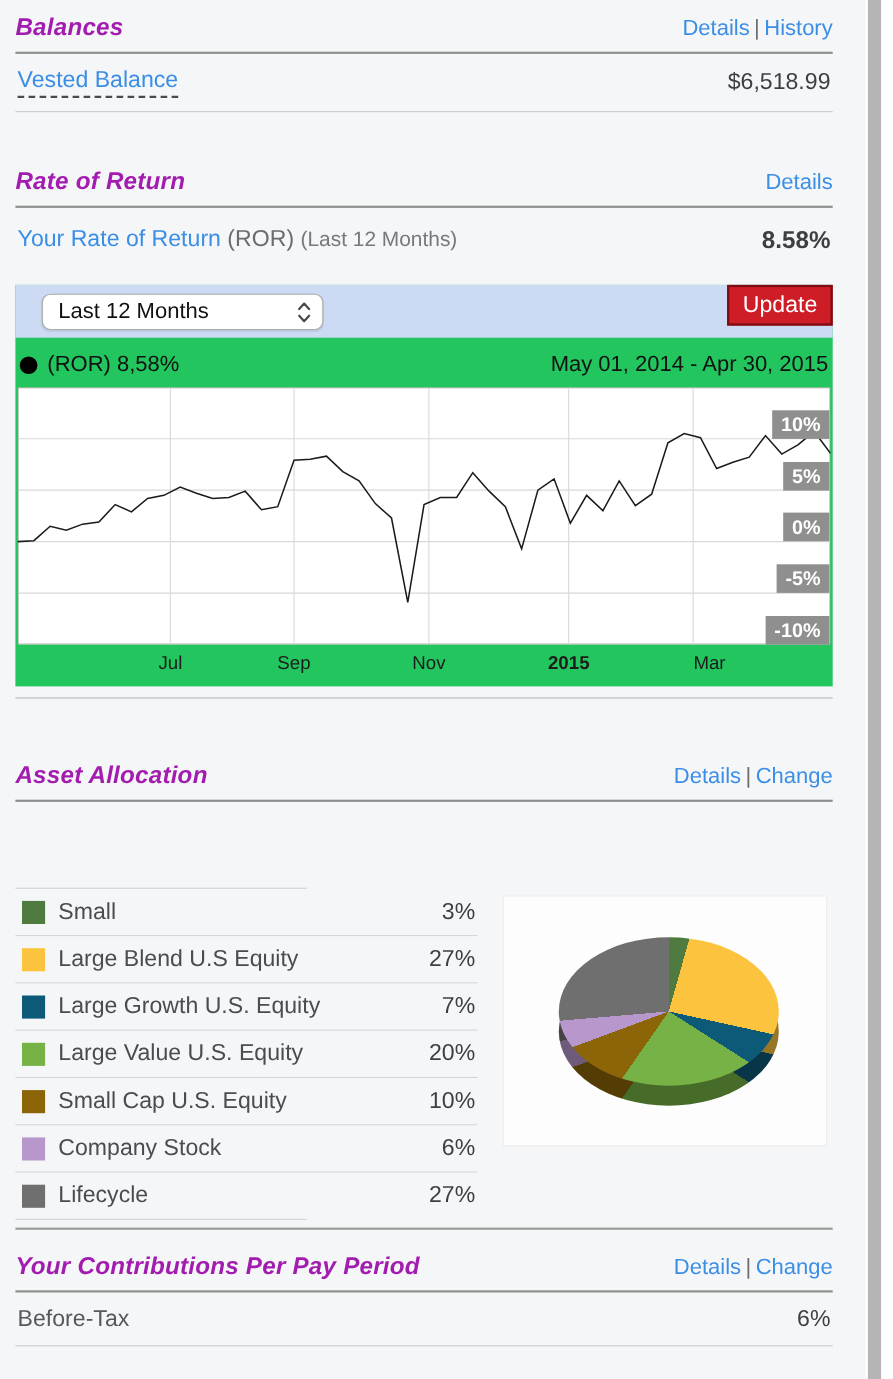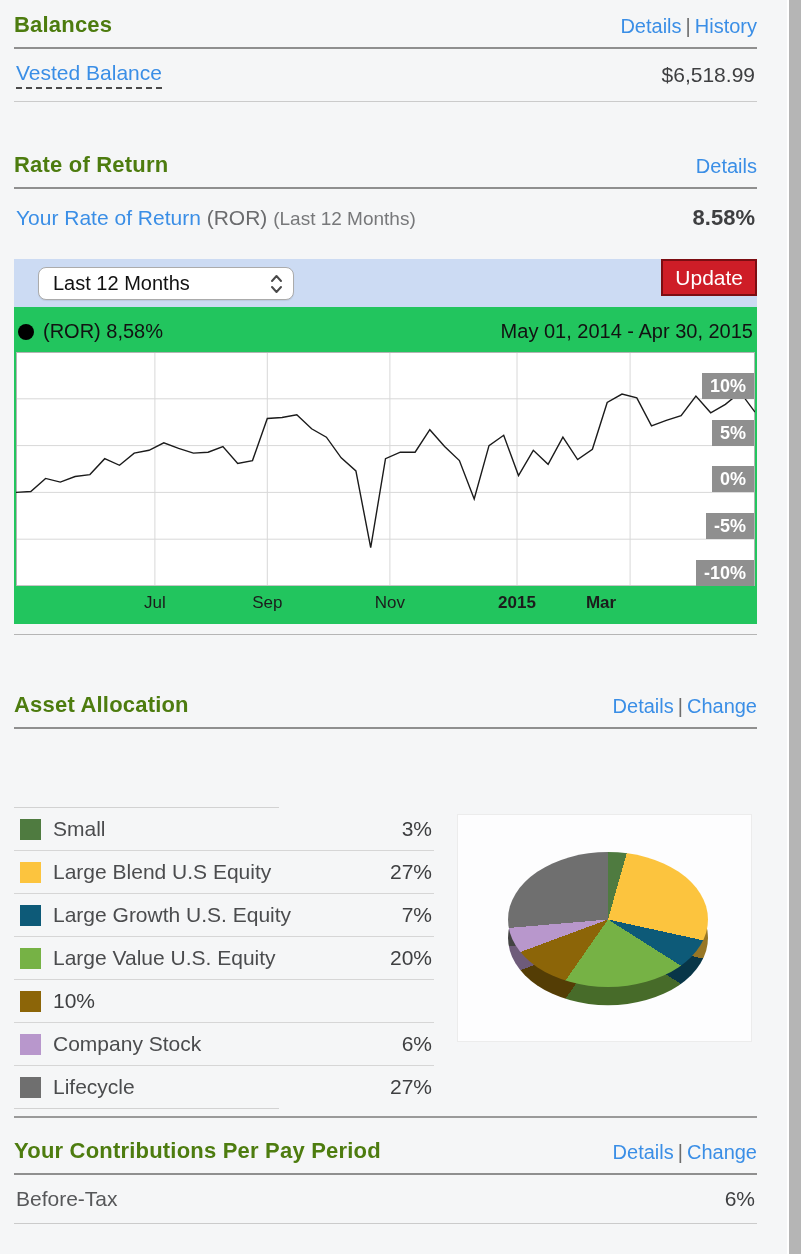--- a/index.html
+++ b/index.html
@@ -9,21 +9,21 @@
     font-family:"Liberation Sans","DejaVu Sans",sans-serif;
     color:#3e3f41;
   }
   .canvas { position:absolute; left:0; top:0; width:787px; height:1254px; background:#f5f6f7; }
   .scroll-thumb { position:absolute; left:789px; top:0; width:12px; height:1254px; background:#b5b5b5; }
   .content { position:absolute; left:14px; top:0; width:743px; }
 
   .section { position:absolute; left:0; width:743px; }
   .section-head { display:flex; justify-content:space-between; align-items:flex-end;
     border-bottom:2px solid #8f8f8f; padding-bottom:9px; }
-  .section-title { font-size:22px; font-weight:700; color:#4d7c0f; letter-spacing:0.2px; }
+  .section-title { font-size:22px; font-weight:700; color:#a21caf; letter-spacing:0.2px;font-style:italic; }
   .head-links { font-size:20px; white-space:nowrap; }
   a.lnk { color:#3a8ee6; text-decoration:none; cursor:pointer; }
   .sep { color:#6d6d6d; padding:0 4px; }
 
   .row { display:flex; justify-content:space-between; align-items:center;
     padding:12px 2px; border-bottom:1px solid #cbcbcb; font-size:21px; }
   .row-label { color:#57585a; }
   .row-value { color:#3e3f41; }
   .bold { font-weight:700; }
   .dashed-link { color:#3a8ee6; border-bottom:2px dashed #4a4a4a; padding-bottom:2px; cursor:pointer; }
@@ -145,21 +145,21 @@
             <line x1="1" y1="187.2" x2="738" y2="187.2" stroke="#d8d8d8"></line>
             <line x1="1" y1="234.0" x2="738" y2="234.0" stroke="#d8d8d8"></line>
             <polyline fill="none" stroke="#1b1b1b" stroke-width="1.4" points="0.0,140.4 14.8,139.5 29.6,126.4 44.3,130.1 59.1,124.5 73.9,122.6 88.7,106.7 103.5,113.3 118.2,101.1 133.0,98.3 147.8,90.8 162.6,96.4 177.4,101.1 192.1,100.2 206.9,94.5 221.7,111.4 236.5,108.6 251.3,66.5 266.0,65.5 280.8,62.7 295.6,76.8 310.4,85.2 325.2,105.8 339.9,118.9 354.7,195.6 369.5,106.7 384.3,100.2 399.1,100.2 413.8,77.7 428.6,94.5 443.4,108.6 458.2,147.0 473.0,93.6 487.7,83.3 502.5,123.6 517.3,98.3 532.1,112.3 546.9,85.2 561.6,107.6 576.4,97.3 591.2,50.5 606.0,42.1 620.8,45.9 635.5,73.9 650.3,68.3 665.1,63.6 679.9,44.0 694.7,60.8 709.4,52.4 724.2,40.2 739.0,60.1"></polyline>
           </svg>
       <div class="ytick" style="top: 20.8px;">10%</div><div class="ytick" style="top: 67.6px;">5%</div><div class="ytick" style="top: 114.4px;">0%</div><div class="ytick" style="top: 161.2px;">-5%</div><div class="ytick" style="top: 208px;">-10%</div></div>
       <div class="xaxis" id="chart-xaxis">
           <div class="xlab" style="left: 138.932px;">Jul</div>
           <div class="xlab" style="left: 251.26px;">Sep</div>
           <div class="xlab" style="left: 373.934px;">Nov</div>
           <div class="xlab bold" style="left: 501.042px;">2015</div>
-          <div class="xlab" style="left: 585px; font-weight: bold;">Mar</div>
+          <div class="xlab" style="left: 629px;">Mar</div>
         </div>
     </div>
     <div class="panel-divider"></div>
   </div>
 
   <div class="section" style="top:692px;">
     <div class="section-head">
       <div class="section-title">Asset Allocation</div>
       <div class="head-links">
         <a class="lnk">Details</a><span class="sep">|</span><a class="lnk">Change</a>
@@ -184,20 +184,21 @@
     <span class="alloc-label">Large Growth U.S. Equity</span>
     <span class="alloc-value">7%</span>
   </div>
           <div class="alloc-row">
     <span class="swatch" style="background: rgb(118, 178, 69);"></span>
     <span class="alloc-label">Large Value U.S. Equity</span>
     <span class="alloc-value">20%</span>
   </div>
           <div class="alloc-row">
     <span class="swatch" style="background: rgb(140, 101, 8);"></span>
+    <span class="alloc-label">Small Cap U.S. Equity</span>
     <span class="alloc-value">10%</span>
   </div>
           <div class="alloc-row">
     <span class="swatch" style="background: rgb(184, 151, 204);"></span>
     <span class="alloc-label">Company Stock</span>
     <span class="alloc-value">6%</span>
   </div>
           <div class="alloc-row" style="border-bottom: none;">
     <span class="swatch" style="background: rgb(111, 111, 111);"></span>
     <span class="alloc-label">Lifecycle</span>

